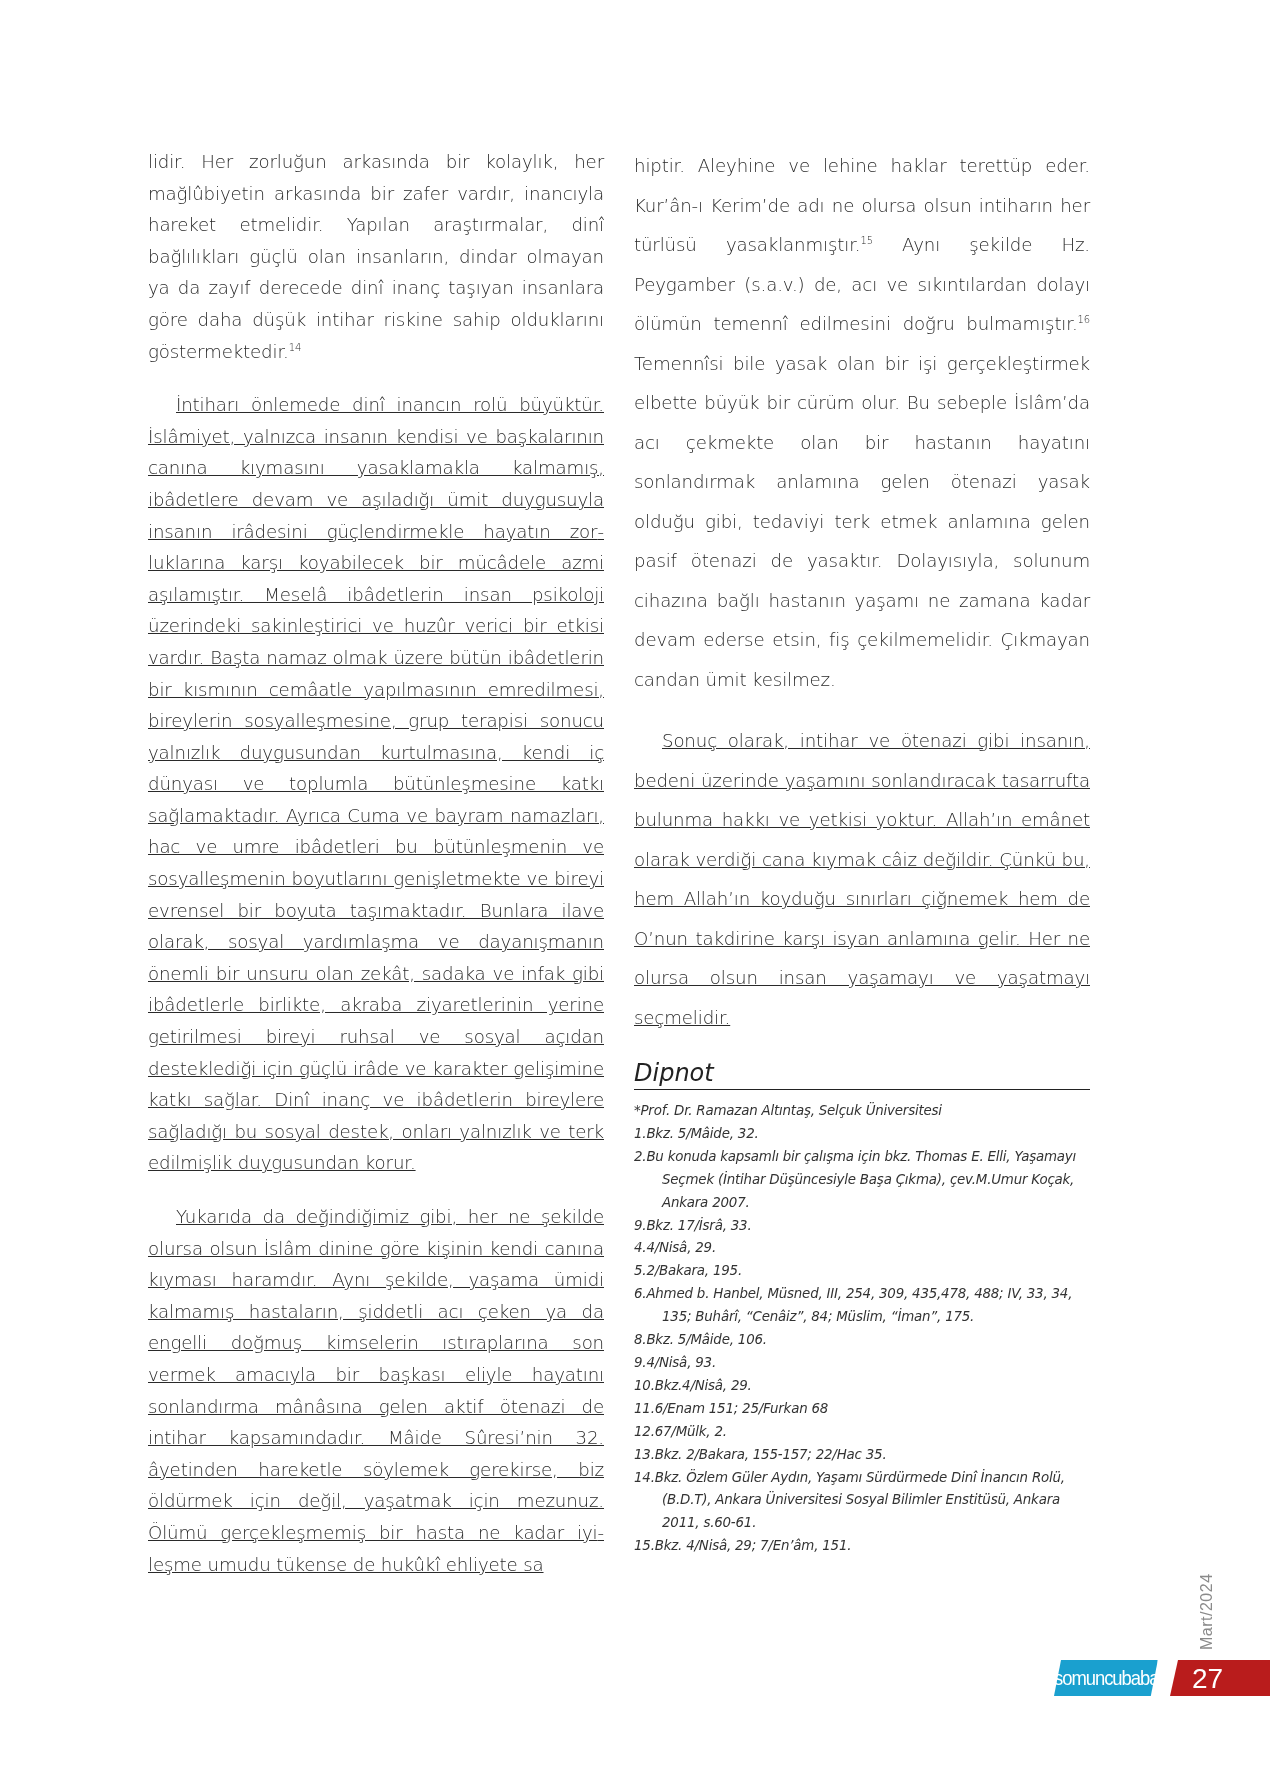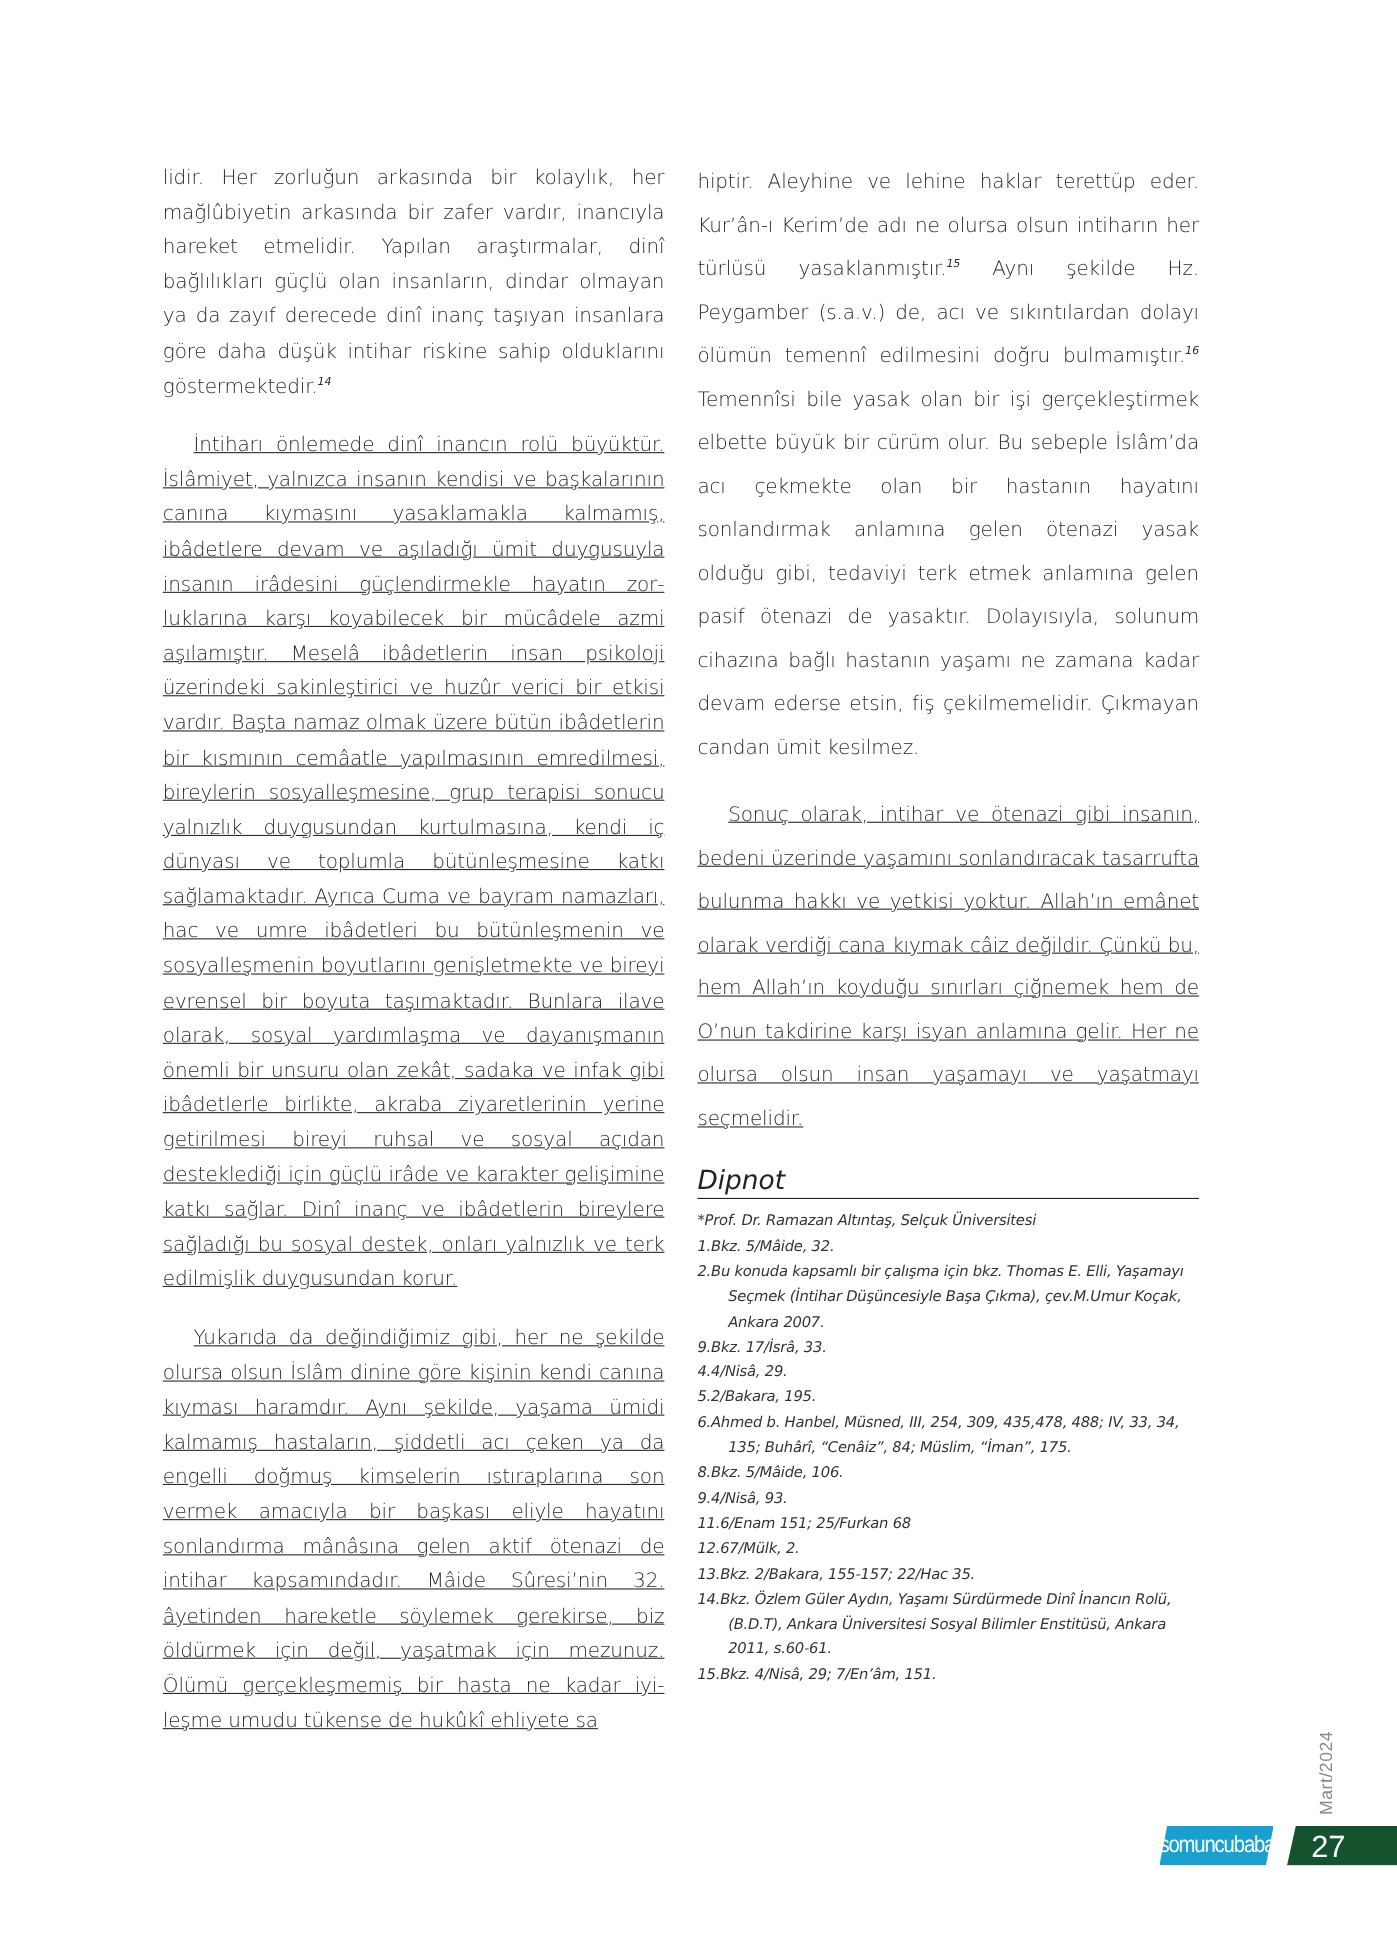--- a/index.html
+++ b/index.html
@@ -3,27 +3,27 @@
 <meta charset="utf-8">
 <style>
   html, body { margin: 0; padding: 0; background: #ffffff; }
   body { width: 1270px; height: 1772px; position: relative; overflow: hidden; color: #2a2a2a; }
   .col { position: absolute; top: 146px; font-family: "DejaVu Sans", sans-serif; font-weight: 300; }
   .col-left { left: 148px; width: 456px; }
   .col-right { left: 634px; width: 456px; }
   .col-left p { margin: 0 0 22px 0; font-size: 18.2px; line-height: 31.6px; text-align: justify; hyphens: manual; letter-spacing: -0.15px; }
   .col-right p { margin: 0 0 22px 0; font-size: 18.2px; line-height: 39.5px; text-align: justify; letter-spacing: -0.15px; }
   .indent { text-indent: 28px; text-decoration: underline; }
-  sup { font-size: 10px; vertical-align: 7px; line-height: 0; font-style: italic; }
+  sup { font-size: 10px; vertical-align: 7px; line-height: 0; }
   .dipnot-head { font-family: "DejaVu Sans", sans-serif; font-style: italic; font-size: 24px; color: #222; padding-bottom: 2px; border-bottom: 1.5px solid #222; margin-top: 4px; width: 456px; }
   .fn-list { list-style: none; margin: 10px 0 0 0; padding: 0; font-family: "DejaVu Sans", sans-serif; font-style: italic; font-size: 13.4px; line-height: 22.9px; color: #333; letter-spacing: -0.2px; }
   .fn-list li { padding-left: 28px; text-indent: -28px; }
   .footer { position: absolute; right: 0; top: 1660px; height: 48px; width: 216px; }
   .brand { position: absolute; left: 0; top: 0; height: 36px; width: 118px; background: #1aa0cf; clip-path: polygon(8px 0, 100% 0, calc(100% - 8px) 100%, 0 100%); color: #fff; font-family: "Liberation Sans", sans-serif; font-size: 21px; line-height: 36px; text-align: center; letter-spacing: -1.2px; transform: scaleX(0.88); transform-origin: left center; }
-  .pagebox { position: absolute; left: 116px; top: 0; height: 36px; width: 100px; background: #14532d; clip-path: polygon(8px 0, 100% 0, 100% 100%, 0 100%); color: #fff; font-family: "Liberation Sans", sans-serif; font-size: 28px; line-height: 38px; padding-left: 22px; box-sizing: border-box; }
+  .pagebox { position: absolute; left: 116px; top: 0; height: 36px; width: 100px; background: #b91c1c; clip-path: polygon(8px 0, 100% 0, 100% 100%, 0 100%); color: #fff; font-family: "Liberation Sans", sans-serif; font-size: 28px; line-height: 38px; padding-left: 22px; box-sizing: border-box; }
   .issue { position: absolute; left: 1198px; top: 1650px; transform: rotate(-90deg); transform-origin: left top; font-family: "Liberation Sans", sans-serif; font-size: 16px; color: #8a8a8a; letter-spacing: 0.5px; white-space: nowrap; }
 </style>
 </head>
 <body>
 
 <div class="col col-left">
   <p><span>lidir. Her zorluğun arkasında bir kolaylık, her mağlûbiyetin arkasında bir zafer vardır, inan­cıyla hareket etmelidir. Yapılan araştırmalar, dinî bağlılıkları güçlü olan insanların, dindar ol­mayan ya da zayıf derecede dinî inanç taşıyan insanlara göre daha düşük intihar riskine sahip olduklarını göstermektedir.</span><sup>14</sup></p>
   <p class="indent">İntiharı önlemede dinî inancın rolü büyüktür. İslâmiyet, yalnızca insanın kendisi ve başkala­rının canına kıymasını yasaklamakla kalmamış, ibâdetlere devam ve aşıladığı ümit duygusuyla insanın irâdesini güçlendirmekle hayatın zor­luklarına karşı koyabilecek bir mücâdele azmi aşılamıştır. Meselâ ibâdetlerin insan psikolo­ji üzerindeki sakinleştirici ve huzûr verici bir etkisi vardır. Başta namaz olmak üzere bütün ibâdetlerin bir kısmının cemâatle yapılmasının emredilmesi, bireylerin sosyalleşmesine, grup terapisi sonucu yalnızlık duygusundan kurtul­masına, kendi iç dünyası ve toplumla bütün­leşmesine katkı sağlamaktadır. Ayrıca Cuma ve bayram namazları, hac ve umre ibâdetleri bu bütünleşmenin ve sosyalleşmenin boyutlarını genişletmekte ve bireyi evrensel bir boyuta ta­şımaktadır. Bunlara ilave olarak, sosyal yardım­laşma ve dayanışmanın önemli bir unsuru olan zekât, sadaka ve infak gibi ibâdetlerle birlikte, akraba ziyaretlerinin yerine getirilmesi bireyi ruhsal ve sosyal açıdan desteklediği için güçlü irâde ve karakter gelişimine katkı sağlar. Dinî inanç ve ibâdetlerin bireylere sağladığı bu sos­yal destek, onları yalnızlık ve terk edilmişlik duygusundan korur.</p>
   <p class="indent">Yukarıda da değindiğimiz gibi, her ne şekil­de olursa olsun İslâm dinine göre kişinin kendi canına kıyması haramdır. Aynı şekilde, yaşama ümidi kalmamış hastaların, şiddetli acı çeken ya da engelli doğmuş kimselerin ıstıraplarına son vermek amacıyla bir başkası eliyle haya­tını sonlandırma mânâsına gelen aktif ötenazi de intihar kapsamındadır. Mâide Sûresi’nin 32. âyetinden hareketle söylemek gerekirse, biz öldürmek için değil, yaşatmak için mezunuz. Ölümü gerçekleşmemiş bir hasta ne kadar iyi­leşme umudu tükense de hukûkî ehliyete sa­</p>
 </div>
@@ -37,20 +37,21 @@
     <ul class="fn-list">
       <li>*Prof. Dr. Ramazan Altıntaş, Selçuk Üniversitesi</li>
       <li>1.Bkz. 5/Mâide, 32.</li>
       <li>2.Bu konuda kapsamlı bir çalışma için bkz. Thomas E. Elli, Yaşamayı Seçmek (İntihar Düşüncesiyle Başa Çıkma), çev.M.Umur Koçak, Ankara 2007.</li>
       <li>9.Bkz. 17/İsrâ, 33.</li>
       <li>4.4/Nisâ, 29.</li>
       <li>5.2/Bakara, 195.</li>
       <li>6.Ahmed b. Hanbel, Müsned, III, 254, 309, 435,478, 488; IV, 33, 34, 135; Buhârî, “Cenâiz”, 84; Müslim, “İman”, 175.</li>
       <li>8.Bkz. 5/Mâide, 106.</li>
       <li>9.4/Nisâ, 93.</li>
+      <li>10.Bkz.4/Nisâ, 29.</li>
       <li>11.6/Enam 151; 25/Furkan 68</li>
       <li>12.67/Mülk, 2.</li>
       <li>13.Bkz. 2/Bakara, 155-157; 22/Hac 35.</li>
       <li>14.Bkz. Özlem Güler Aydın, Yaşamı Sürdürmede Dinî İnancın Rolü, (B.D.T), Ankara Üniversitesi Sosyal Bilimler Enstitüsü, Ankara 2011, s.60-61.</li>
       <li>15.Bkz. 4/Nisâ, 29; 7/En’âm, 151.</li>
     </ul>
   </div>
 </div>
 
 <div class="issue">Mart/2024</div>

